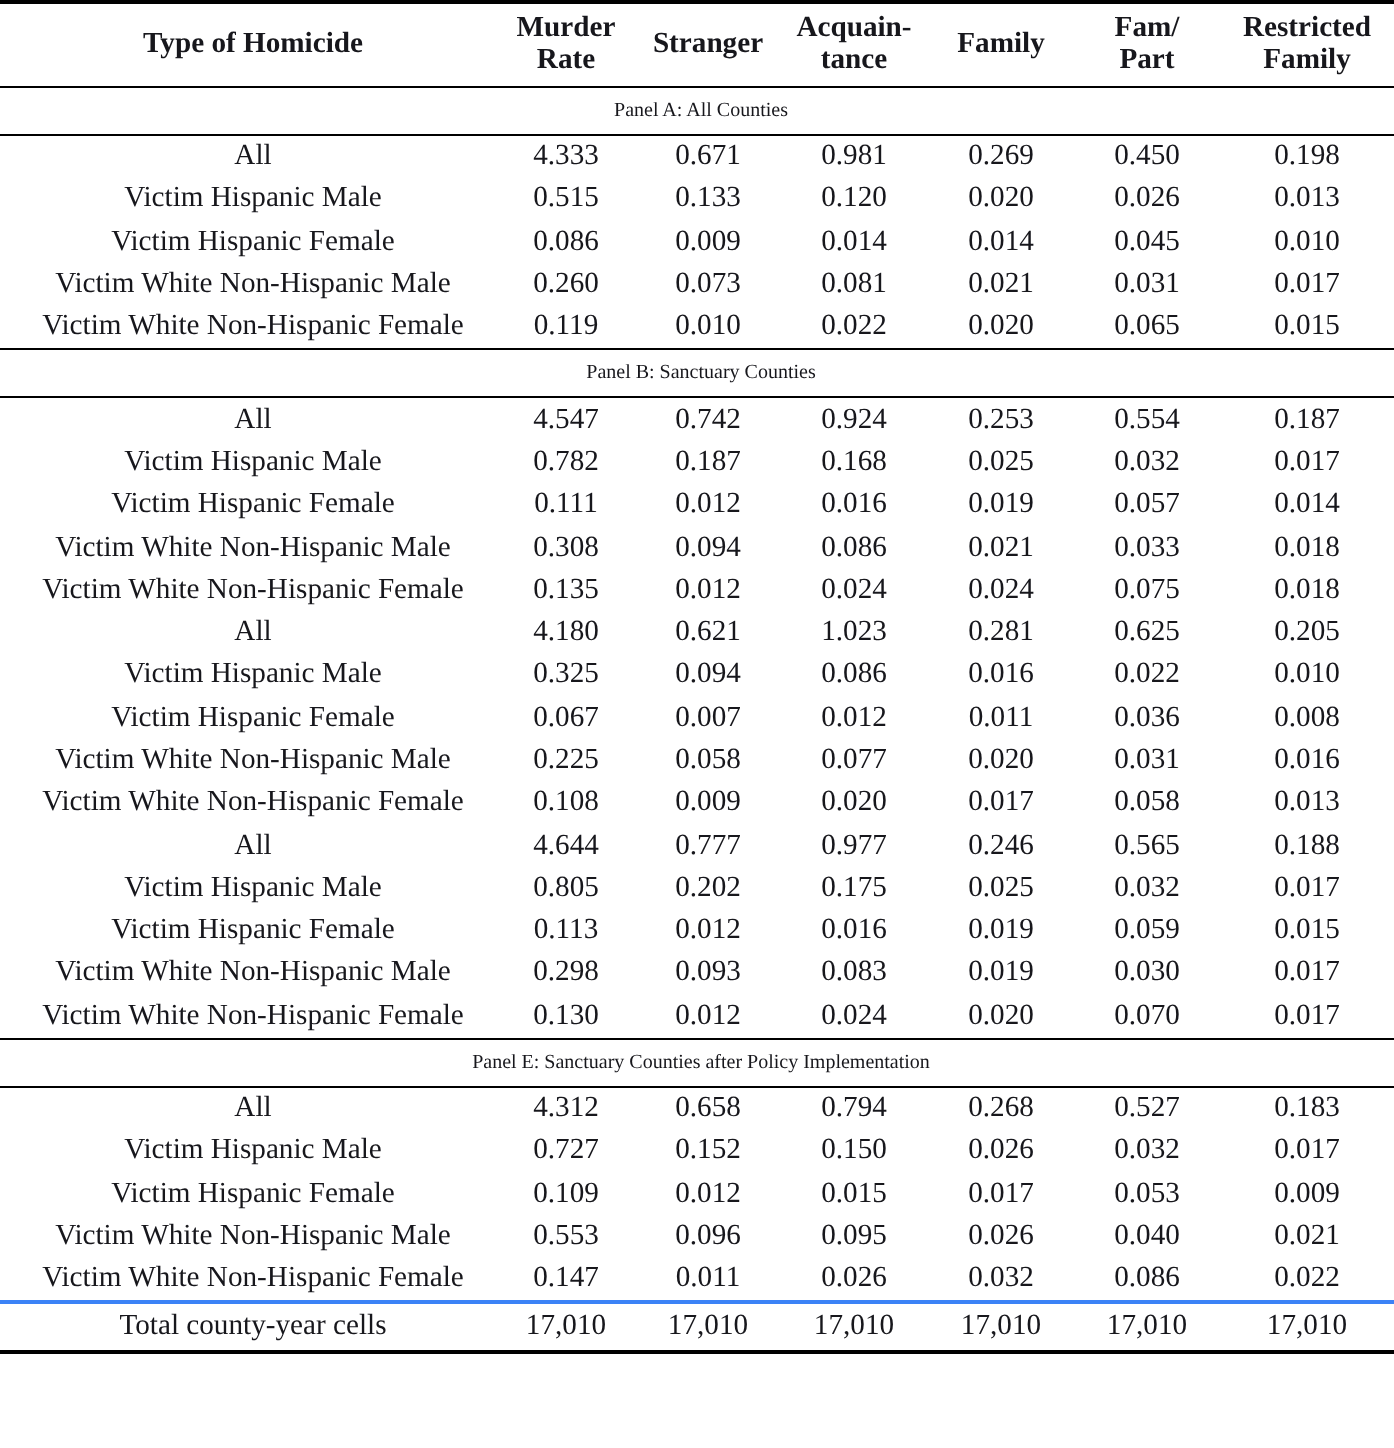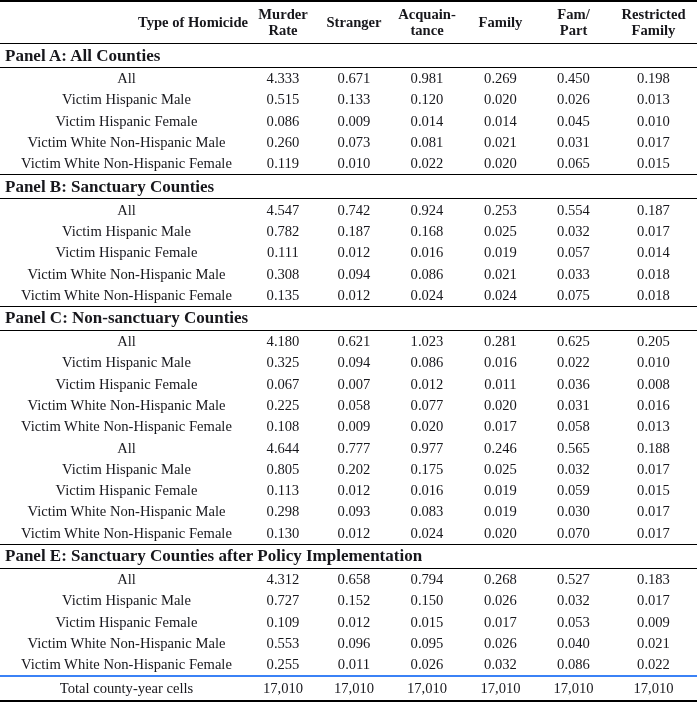--- a/index.html
+++ b/index.html
@@ -35,32 +35,32 @@
     font-weight: bold;
     vertical-align: middle;
     text-align: center;
     white-space: pre-line;
     line-height: 1.12;
     height: 38px;
     padding: 1px 0 2px 0;
     border-bottom: 1.5px solid #000;
   }
   thead th.type-head {
-    text-align: right;
+    text-align: center;
     padding-left: 5px;
   }
 
   tr.panel-heading td {
-    font-weight: bold;
-    text-align: left;
+    font-weight: normal;
+    text-align: center;
     padding-left: 5px;
     height: 21px;
     border-top: 1.5px solid #000;
     border-bottom: 1.2px solid #000;
-    font-size: 17px;
+    font-size: 10px;
   }
   
   tbody.panel-first tr.panel-heading td { border-top: none; }
 
   tr.data-row td {
     height: 21.3px;
     padding: 0;
     vertical-align: middle;
   }
   tr.data-row td.row-label {
@@ -199,23 +199,20 @@
           <td class="row-label">Victim White Non-Hispanic Female</td>
           <td class="num">0.135</td>
           <td class="num">0.012</td>
           <td class="num">0.024</td>
           <td class="num">0.024</td>
           <td class="num">0.075</td>
           <td class="num">0.018</td>
         </tr>
       </tbody>
       <tbody>
-        <tr class="panel-heading">
-          <td colspan="7">Panel C: Non-sanctuary Counties</td>
-        </tr>
         <tr class="data-row">
           <td class="row-label">All</td>
           <td class="num">4.180</td>
           <td class="num">0.621</td>
           <td class="num">1.023</td>
           <td class="num">0.281</td>
           <td class="num">0.625</td>
           <td class="num">0.205</td>
         </tr>
         <tr class="data-row">
@@ -337,21 +334,21 @@
           <td class="row-label">Victim White Non-Hispanic Male</td>
           <td class="num">0.553</td>
           <td class="num">0.096</td>
           <td class="num">0.095</td>
           <td class="num">0.026</td>
           <td class="num">0.040</td>
           <td class="num">0.021</td>
         </tr>
         <tr class="data-row">
           <td class="row-label">Victim White Non-Hispanic Female</td>
-          <td class="num">0.255</td>
+          <td class="num">0.147</td>
           <td class="num">0.011</td>
           <td class="num">0.026</td>
           <td class="num">0.032</td>
           <td class="num">0.086</td>
           <td class="num">0.022</td>
         </tr>
       </tbody>
       <tbody>
         <tr class="data-row total-row">
           <td class="row-label">Total county-year cells</td>

